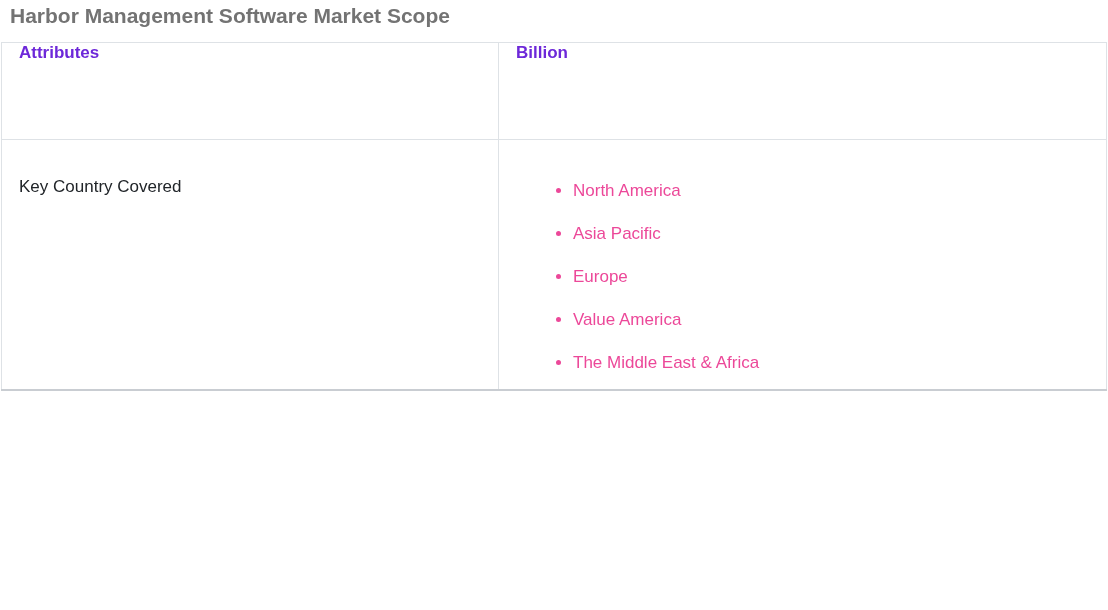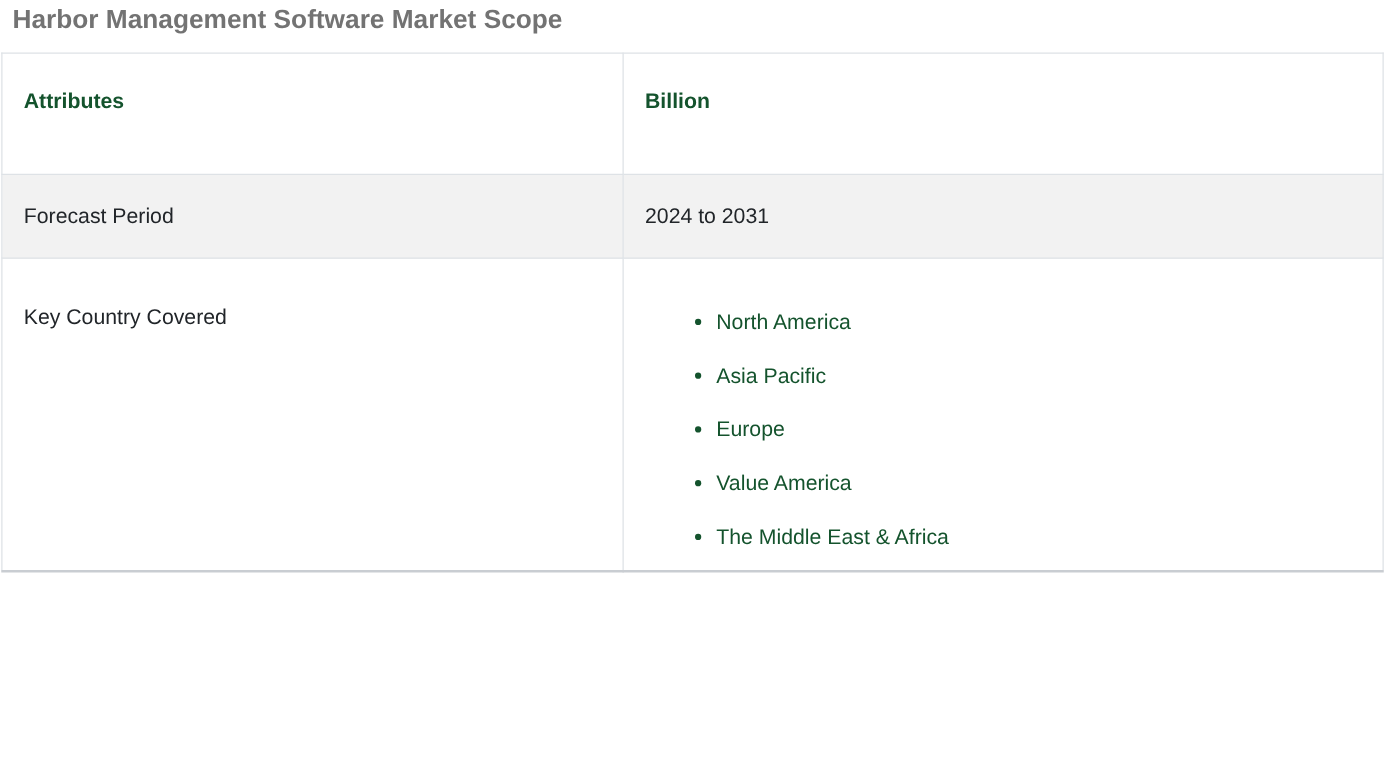--- a/index.html
+++ b/index.html
@@ -36,43 +36,42 @@
     border: 1px solid #dee2e6;
     text-align: left;
     font-size: 17px;
     color: #212529;
     padding: 0 0 0 17px;
   }
   .col-attr { width: 497px; }
   .scope-table th {
     height: 97px;
     vertical-align: top;
-    padding-top: 28px;
     font-weight: 700;
-    color: #14532d;
+    color: #6d28d9;
   }
   tr.data-row td {
     height: 67px;
     vertical-align: middle;
   }
   tr.row-alt { background: #F2F2F2; }
   tr.row-tall td {
     height: 228px;
     vertical-align: top;
     padding-top: 37px;
   }
   ul.region-list {
     margin: 4px 0 0 0;
     padding-left: 57px;
     list-style-type: disc;
   }
   ul.region-list li {
     margin-bottom: 23px;
     font-size: 17px;
-    color: #14532d;
+    color: #ec4899;
     line-height: 20px;
   }
   ul.region-list li:last-child { margin-bottom: 16px; }
 </style>
 </head>
 <body>
 
 <div class="page">
 
   <h1 class="page-title">Harbor Management Software Market Scope</h1>
@@ -82,24 +81,20 @@
       <col class="col-attr">
       <col>
     </colgroup>
     <thead>
       <tr>
         <th>Attributes</th>
         <th>Billion</th>
       </tr>
     </thead>
     <tbody>
-      <tr class="data-row row-alt">
-        <td>Forecast Period</td>
-        <td>2024 to 2031</td>
-      </tr>
       <tr class="row-tall">
         <td>Key Country Covered</td>
         <td>
           <ul class="region-list">
             <li>North America</li>
             <li>Asia Pacific</li>
             <li>Europe</li>
             <li>Value America</li>
             <li>The Middle East &amp; Africa</li>
           </ul>

